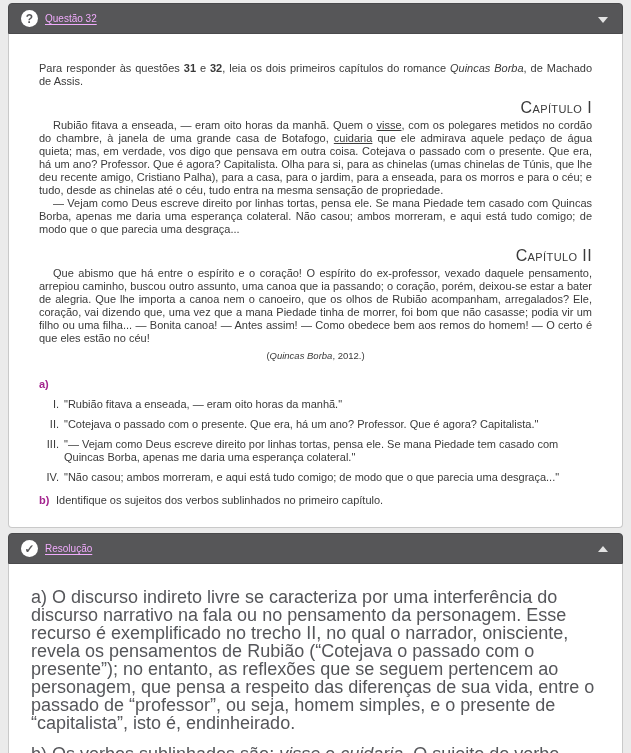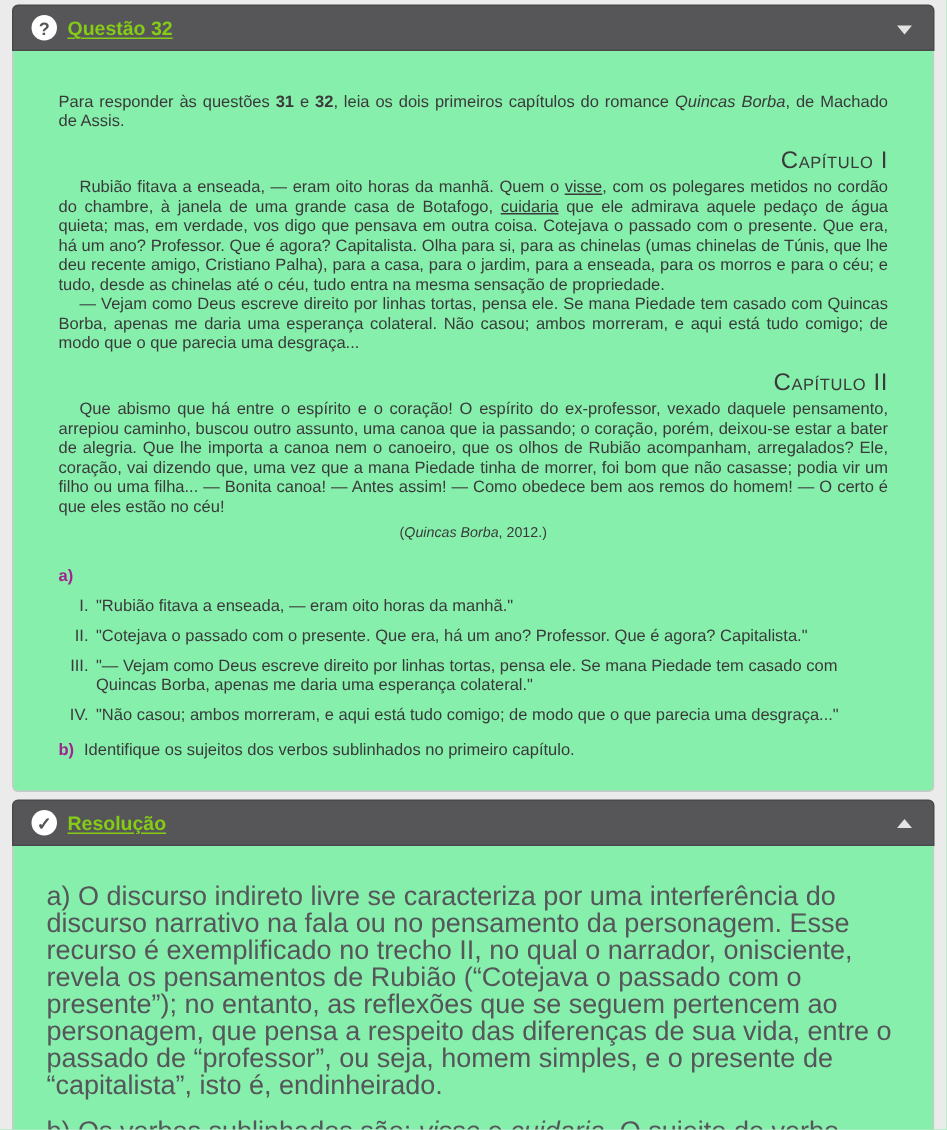--- a/index.html
+++ b/index.html
@@ -23,29 +23,28 @@
     cursor:pointer;
   }
   .circle-icon {
     width:17px; height:17px;
     background:#fff; border-radius:50%;
     display:flex; align-items:center; justify-content:center;
     font-size:12px; font-weight:bold; color:#565658;
     margin-right:7px; flex:0 0 auto;
   }
   .panel-title {
-    color:#84cc16; font-size:13px; text-decoration:underline;
+    color:#f0abfc; font-size:10px; text-decoration:underline;
     text-underline-offset:2px;
-    font-weight:bold;
   }
   .caret { position:absolute; right:14px; top:13px; width:0; height:0; }
   .caret-down { border-left:5px solid transparent; border-right:5px solid transparent; border-top:6px solid #e3e3e3; }
   .caret-up   { border-left:5px solid transparent; border-right:5px solid transparent; border-bottom:6px solid #e3e3e3; top:12px; }
   .panel-body {
-    background:#86efac;
+    background:#ffffff;
     border:1px solid #c9c9c9; border-top:none;
     border-radius:0 0 4px 4px;
   }
 
   
   .q-body { padding:28px 30px 20px 30px; }
   .doc {
     font-size:11px; line-height:13px; color:#3a3a3a;
   }
   .doc .intro { text-align:justify; margin-bottom:8px; }

